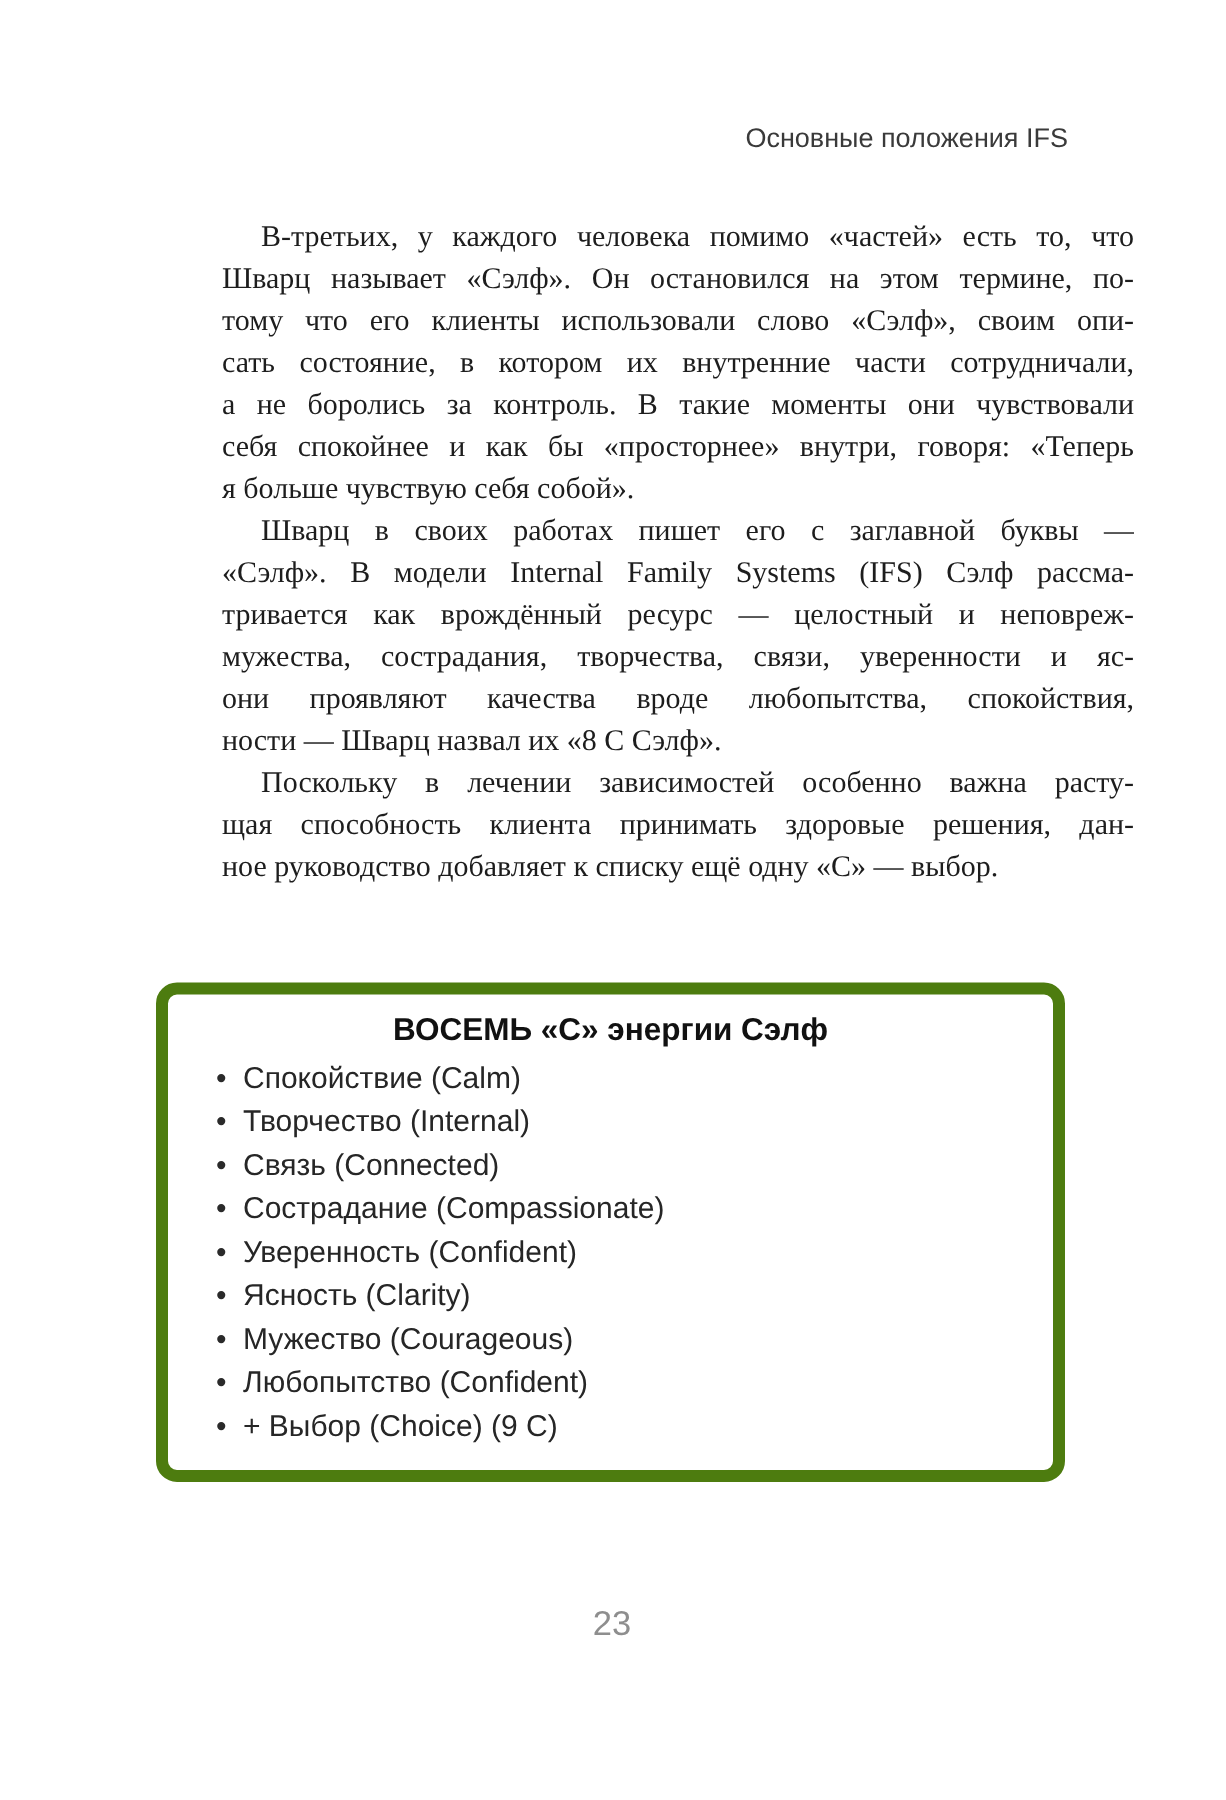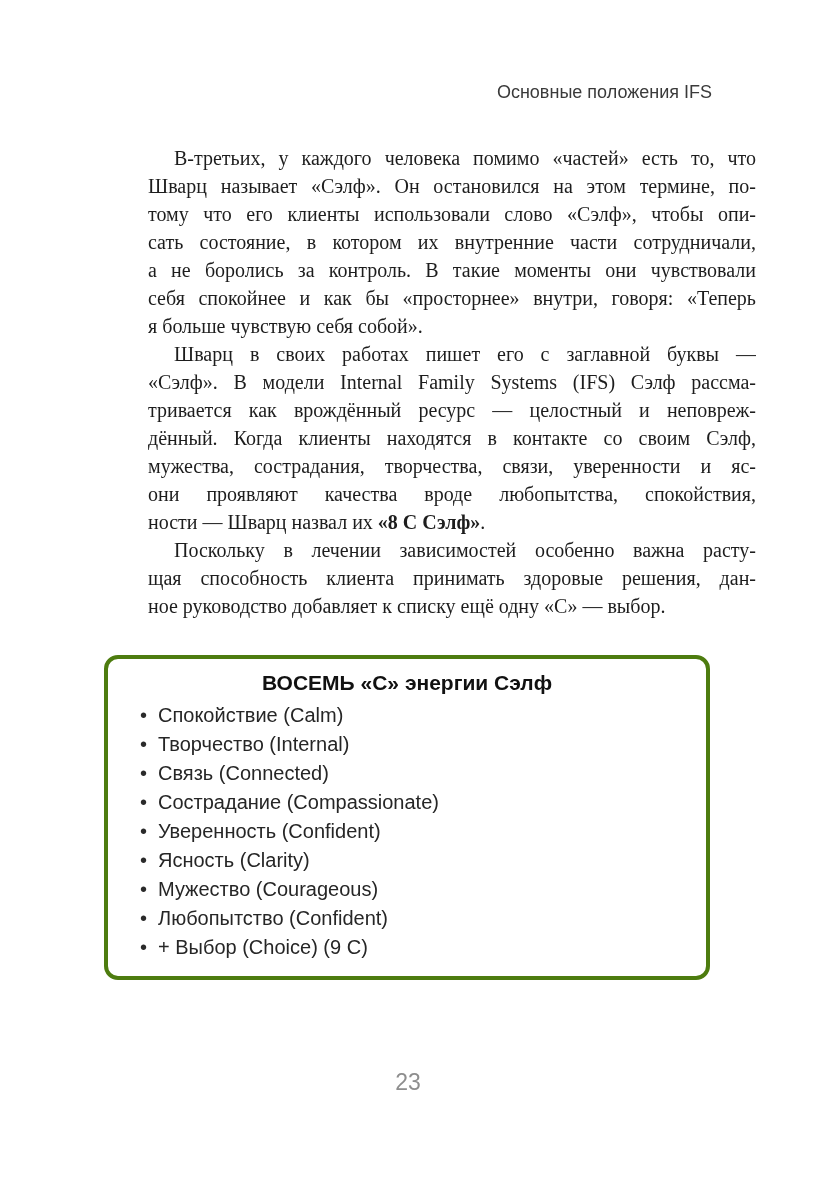--- a/index.html
+++ b/index.html
@@ -46,29 +46,29 @@
     white-space: nowrap;
   }
   .line.first {
     text-indent: 26px;
   }
   .line.last {
     text-align: right;
     text-align-last: left;
   }
   .bold {
-    font-weight: bold;
+    font-weight: normal;
   }
   .callout {
     position: absolute;
     top: 655px;
     left: 104px;
     width: 606px;
     box-sizing: border-box;
-    border: 4px solid #4d7c0f;
+    border: 8px solid #4d7c0f;
     border-radius: 14px;
     background: #ffffff;
     padding: 8px 24px 14px 24px;
     font-family: "Liberation Sans", sans-serif;
   }
   .callout-title {
     text-align: center;
     font-weight: bold;
     font-size: 21px;
     line-height: 32px;
@@ -109,30 +109,29 @@
 <body>
 
 <div class="page">
 
   <div class="running-head">Основные положения IFS</div>
 
   <div class="body-text">
 
     <div class="line first">В-третьих, у каждого человека помимо «частей» есть то, что</div>
     <div class="line">Шварц называет «Сэлф». Он остановился на этом термине, по-</div>
-    <div class="line">тому что его клиенты использовали слово «Сэлф», чтобы опи-</div>
+    <div class="line">тому что его клиенты использовали слово «Сэлф», своим опи-</div>
     <div class="line">сать состояние, в котором их внутренние части сотрудничали,</div>
     <div class="line">а не боролись за контроль. В такие моменты они чувствовали</div>
     <div class="line">себя спокойнее и как бы «просторнее» внутри, говоря: «Теперь</div>
     <div class="line last">я больше чувствую себя собой».</div>
 
     <div class="line first">Шварц в своих работах пишет его с заглавной буквы —</div>
     <div class="line">«Сэлф». В модели Internal Family Systems (IFS) Сэлф рассма-</div>
     <div class="line">тривается как врождённый ресурс — целостный и неповреж-</div>
-    <div class="line">дённый. Когда клиенты находятся в контакте со своим Сэлф,</div>
     <div class="line">мужества, сострадания, творчества, связи, уверенности и яс-</div>
     <div class="line">они проявляют качества вроде любопытства, спокойствия,</div>
     <div class="line last"><span>ности — Шварц назвал их </span><span class="bold">«8 С Сэлф»</span><span>.</span></div>
 
     <div class="line first">Поскольку в лечении зависимостей особенно важна расту-</div>
     <div class="line">щая способность клиента принимать здоровые решения, дан-</div>
     <div class="line last">ное руководство добавляет к списку ещё одну «С» — выбор.</div>
 
   </div>
 

